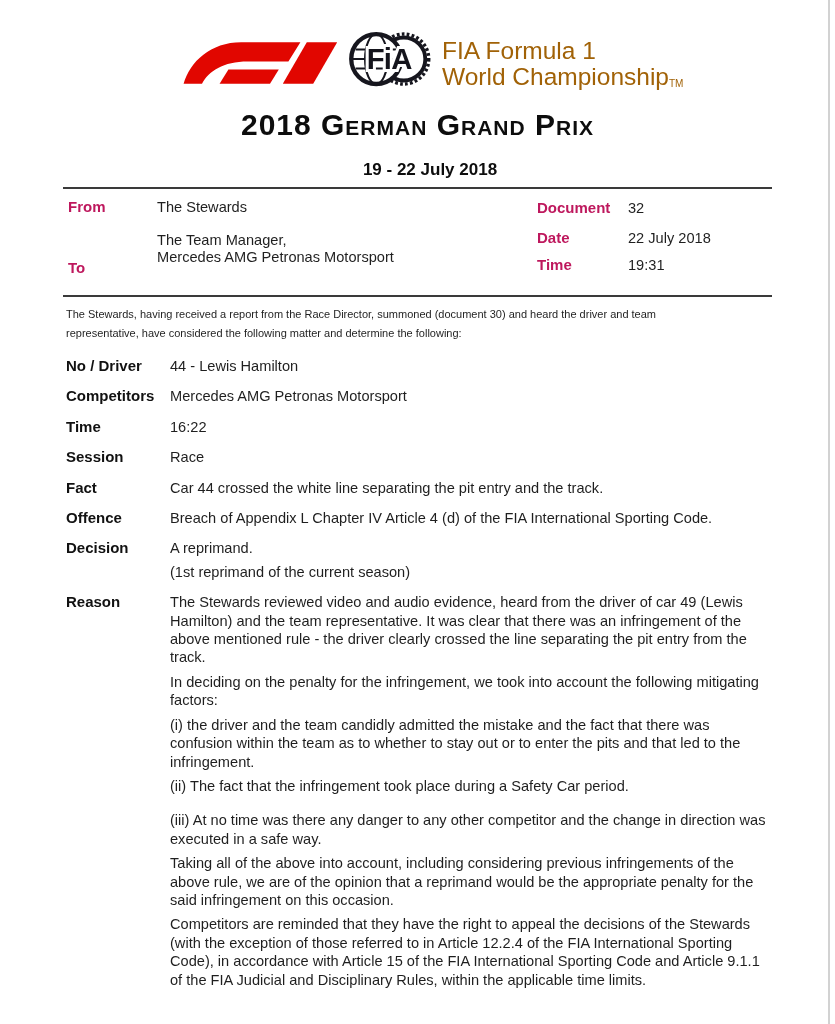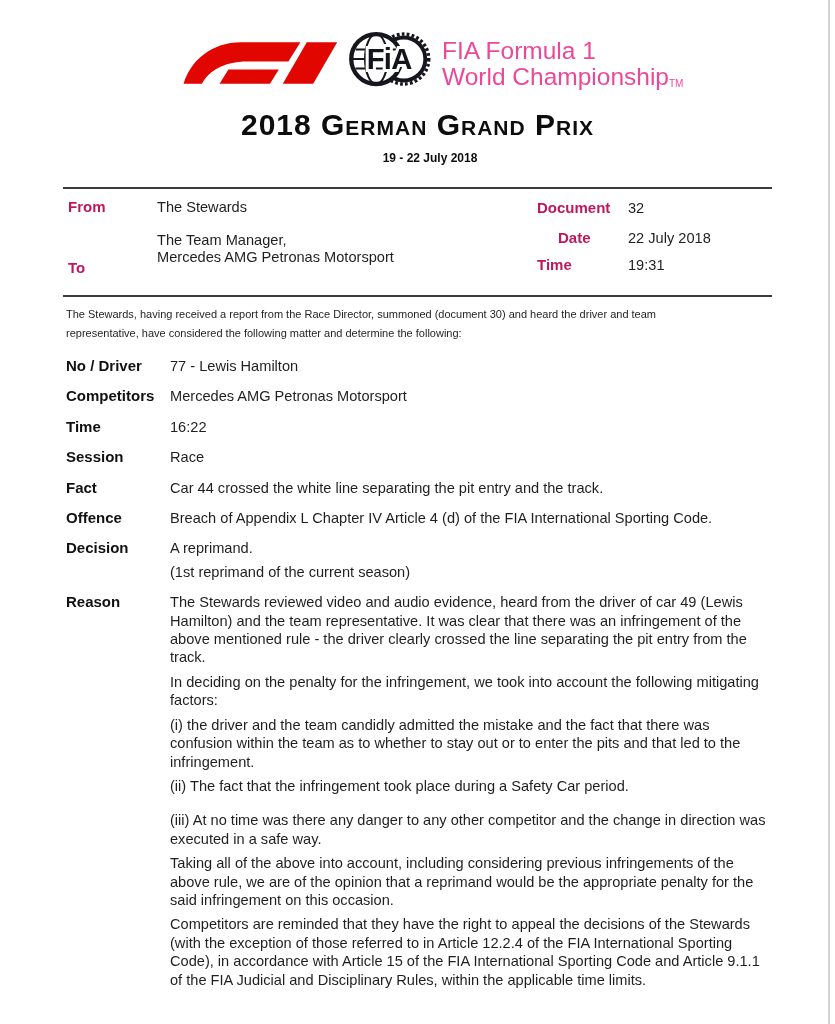--- a/index.html
+++ b/index.html
@@ -7,41 +7,41 @@
     width:835px;height:1024px;position:relative;overflow:hidden;
     background:#ffffff;color:#1f1f1f;
     font-family:"Liberation Sans", sans-serif;
   }
   .edge-line{position:absolute;top:0;bottom:0;right:5px;width:2px;background:#d2d2d2;}
 
   
   .masthead{position:absolute;top:26px;left:182px;display:flex;align-items:flex-start;}
   .f1-svg{width:160px;height:50px;margin-top:8px;}
   .fia-svg{width:92px;height:62px;margin-left:2px;margin-top:2px;}
-  .wordmark{margin-left:6px;padding-top:12px;color:#ec4899;font-size:24.5px;line-height:26px;letter-spacing:0px;white-space:nowrap;}
+  .wordmark{margin-left:6px;padding-top:12px;color:#a16207;font-size:24.5px;line-height:26px;letter-spacing:0px;white-space:nowrap;}
   .wordmark .tm{font-size:10px;vertical-align:baseline;position:relative;top:2px;letter-spacing:0;}
 
   
   .titleblock{position:absolute;top:108px;left:0;width:835px;text-align:center;color:#0d0d0d;}
   .titleblock h1{margin:0;font-size:30px;font-weight:bold;font-variant:small-caps;letter-spacing:1px;}
-  .titleblock .dates{margin-top:9px;font-size:12px;font-weight:bold;padding-left:25px;}
+  .titleblock .dates{margin-top:18px;font-size:17px;font-weight:bold;padding-left:25px;}
 
   
   .rule{position:absolute;left:63px;width:709px;height:0;border:none;border-top:2px solid #3a3a3a;margin:0;}
   .rule-1{top:187px;}
   .rule-2{top:295px;}
 
   
   .meta{position:absolute;top:198px;left:0;width:835px;height:95px;font-size:14.6px;}
   .meta .cell{position:absolute;white-space:nowrap;}
   .meta .lbl{font-weight:bold;font-size:15px;color:#be185d;}
   .m-from-l{left:68px;top:0;}    .m-from-v{left:157px;top:1px;}
   .m-to-l{left:68px;top:33px;margin-top:28px;}   .m-to-v{left:157px;top:34px;line-height:17px;}
   .m-doc-l{left:537px;top:1px;}  .m-doc-v{left:628px;top:2px;}
-  .m-date-l{left:558px;top:31px;}.m-date-v{left:628px;top:32px;}
+  .m-date-l{left:537px;top:31px;}.m-date-v{left:628px;top:32px;}
   .m-time-l{left:537px;top:58px;}.m-time-v{left:628px;top:59px;}
 
   
   .intro{position:absolute;top:305px;left:66px;width:662px;margin:0;font-size:11px;line-height:19px;}
 
   
   .fields{position:absolute;top:357px;left:66px;width:706px;}
   .frow{display:grid;grid-template-columns:104px 598px;margin-bottom:12px;}
   .frow .flabel{font-weight:bold;font-size:15px;color:#111;line-height:18.4px;}
   .frow .fvalue{font-size:14.6px;line-height:18.4px;}
@@ -101,21 +101,21 @@
 </section>
 
 <hr class="rule rule-2">
 
 <p class="intro">The Stewards, having received a report from the Race Director, summoned (document 30) and heard the driver and team representative, have considered the following matter and determine the following:</p>
 
 <section class="fields">
 
   <div class="frow">
     <div class="flabel">No / Driver</div>
-    <div class="fvalue">77 - Lewis Hamilton</div>
+    <div class="fvalue">44 - Lewis Hamilton</div>
   </div>
 
   <div class="frow">
     <div class="flabel">Competitors</div>
     <div class="fvalue">Mercedes AMG Petronas Motorsport</div>
   </div>
 
   <div class="frow">
     <div class="flabel">Time</div>
     <div class="fvalue">16:22</div>

